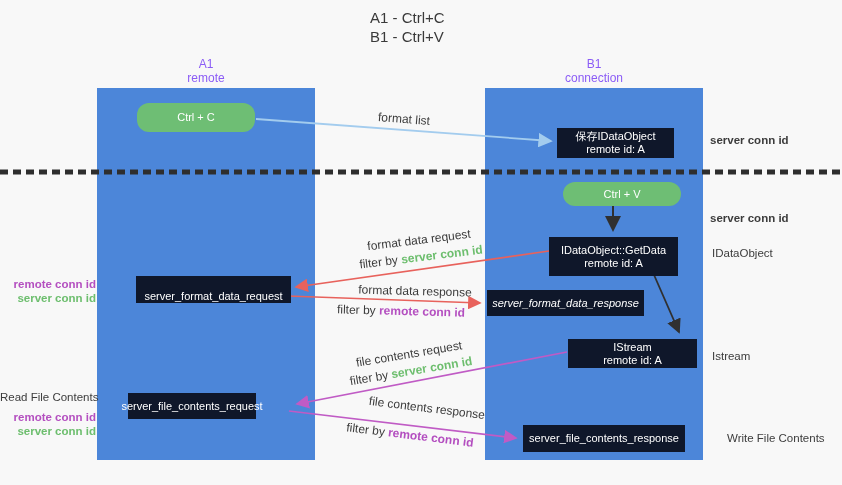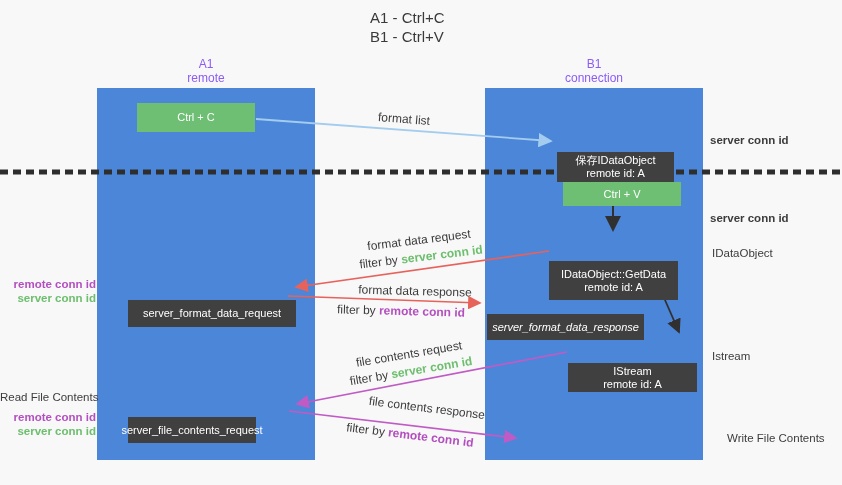--- a/index.html
+++ b/index.html
@@ -41,22 +41,22 @@
     color: #ffffff;
     font-size: 11px;
     line-height: 13px;
     display: flex;
     flex-direction: column;
     align-items: center;
     justify-content: center;
     text-align: center;
     white-space: nowrap;
   }
-  .green  { background: #6EBE74; }
-  .orange { background: #404040; margin-top: 24px; }
+  .green  { background: #6EBE74; border-radius: 12px; }
+  .orange { background: #0f172a; }
   svg.arrows {
     position: absolute;
     left: 0; top: 0;
     width: 842px; height: 485px;
     pointer-events: none;
   }
   .arrow-label {
     position: absolute;
     transform: translate(-50%, -50%) rotate(var(--rot, 0deg));
     font-size: 12px;
@@ -140,37 +140,40 @@
 
   <div class="box green" style="left:555px; top:182px; width:118px; height:24px;margin-left:8px;">
     <div>Ctrl + V</div>
   </div>
 
   <div class="box orange" style="left:549px; top:237px; width:129px; height:39px;">
     <div>IDataObject::GetData</div>
     <div>remote id: A</div>
   </div>
 
-  <div class="box orange" style="left:128px; top:276px; width:168px; height:27px;">
+  <div class="box orange" style="left:136px; top:276px; width:155px; height:27px;justify-content:flex-end;">
     <div>server_format_data_request</div>
   </div>
 
   <div class="box orange" style="left:487px; top:290px; width:157px; height:26px;font-style:italic;">
     <div>server_format_data_response</div>
   </div>
 
   <div class="box orange" style="left:568px; top:339px; width:129px; height:29px;">
     <div>IStream</div>
     <div>remote id: A</div>
   </div>
 
   <div class="box orange" style="left:128px; top:393px; width:128px; height:26px;">
     <div>server_file_contents_request</div>
   </div>
 
+  <div class="box orange" style="left:523px; top:425px; width:162px; height:27px;">
+    <div>server_file_contents_response</div>
+  </div>
 
   <div class="arrow-label" style="left:404px; top:119px; --rot:4.5deg;">format list</div>
 
   <div class="arrow-label" style="left:419px; top:240px; --rot:-7deg;">format data request</div>
   <div class="arrow-label" style="left:421px; top:257px; --rot:-7deg;">
     <span>filter by</span>
     <span class="green-text">server conn id</span>
   </div>
 
   <div class="arrow-label" style="left:415px; top:291px; --rot:1.5deg;">format data response</div>

